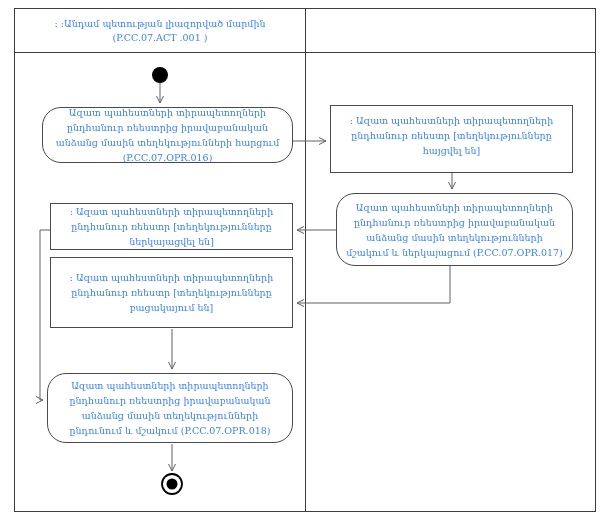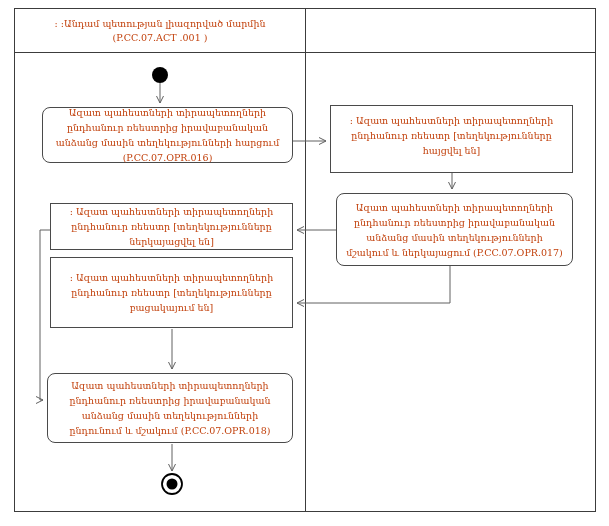--- a/index.html
+++ b/index.html
@@ -1,36 +1,36 @@
 <!DOCTYPE html>
 <html><head>
 <meta charset="utf-8">
 <style>
   html,body{margin:0;padding:0;background:#ffffff;}
   .canvas{
     position:relative;width:609px;height:526px;background:#ffffff;
-    font-family:"DejaVu Serif","DejaVu Sans",serif;color:#c2410c;
+    font-family:"DejaVu Serif","DejaVu Sans",serif;color:#3b82f6;
     overflow:hidden;
   }
   .frame{position:absolute;left:14px;top:8px;width:580px;height:502px;border:1px solid #3c3c3c;}
   .vline{position:absolute;left:305px;top:8px;width:1px;height:504px;background:#3c3c3c;}
   .hline{position:absolute;left:14px;top:52px;width:582px;height:1px;background:#3c3c3c;}
   .lane-header{
     position:absolute;top:9px;height:43px;display:flex;align-items:center;justify-content:center;
     text-align:center;font-size:9.5px;line-height:14px;
   }
   .lane-header.left{left:15px;width:290px;}
   .lane-header.right{left:306px;width:288px;}
   .lane-header span{display:block;max-width:250px;}
   .node{
     position:absolute;box-sizing:border-box;border:1px solid #4a4a4a;background:#fff;
     display:flex;align-items:center;justify-content:center;text-align:center;
     font-size:9.5px;line-height:15px;padding:3px 9px;
   }
-  .rounded{border-radius:8px;}
+  .rounded{border-radius:19px;}
   .top-align{align-items:flex-start;padding-top:7px;}
   .overlay{position:absolute;left:0;top:0;}
 </style>
 </head>
 <body>
 
 <div class="canvas">
 
   <div class="frame"></div>
   <div class="vline"></div>

